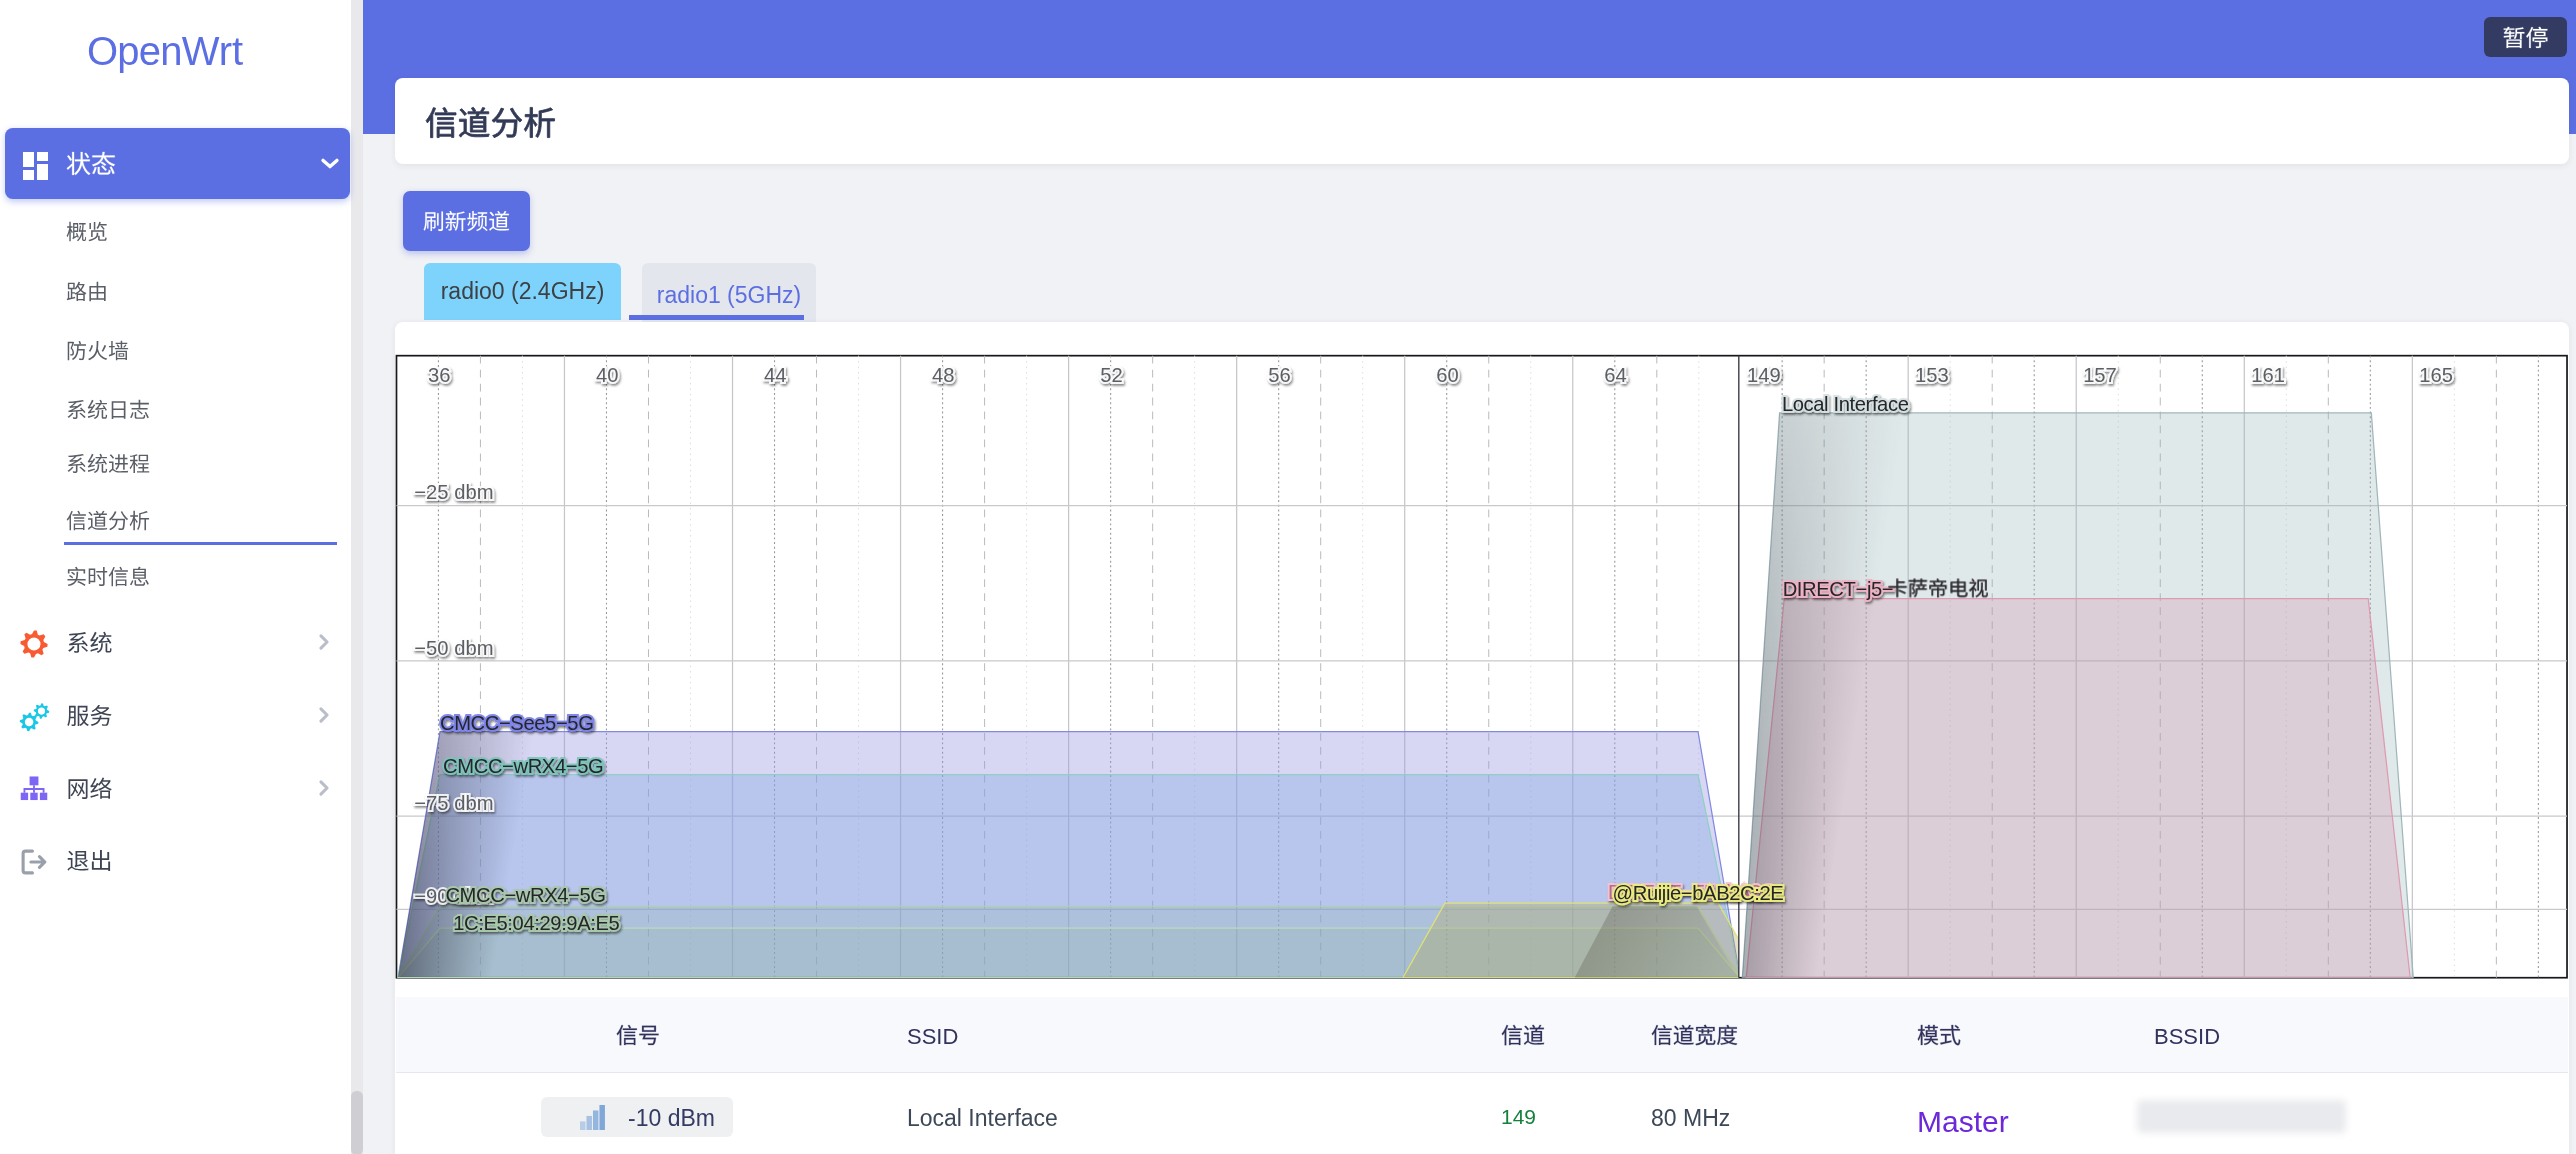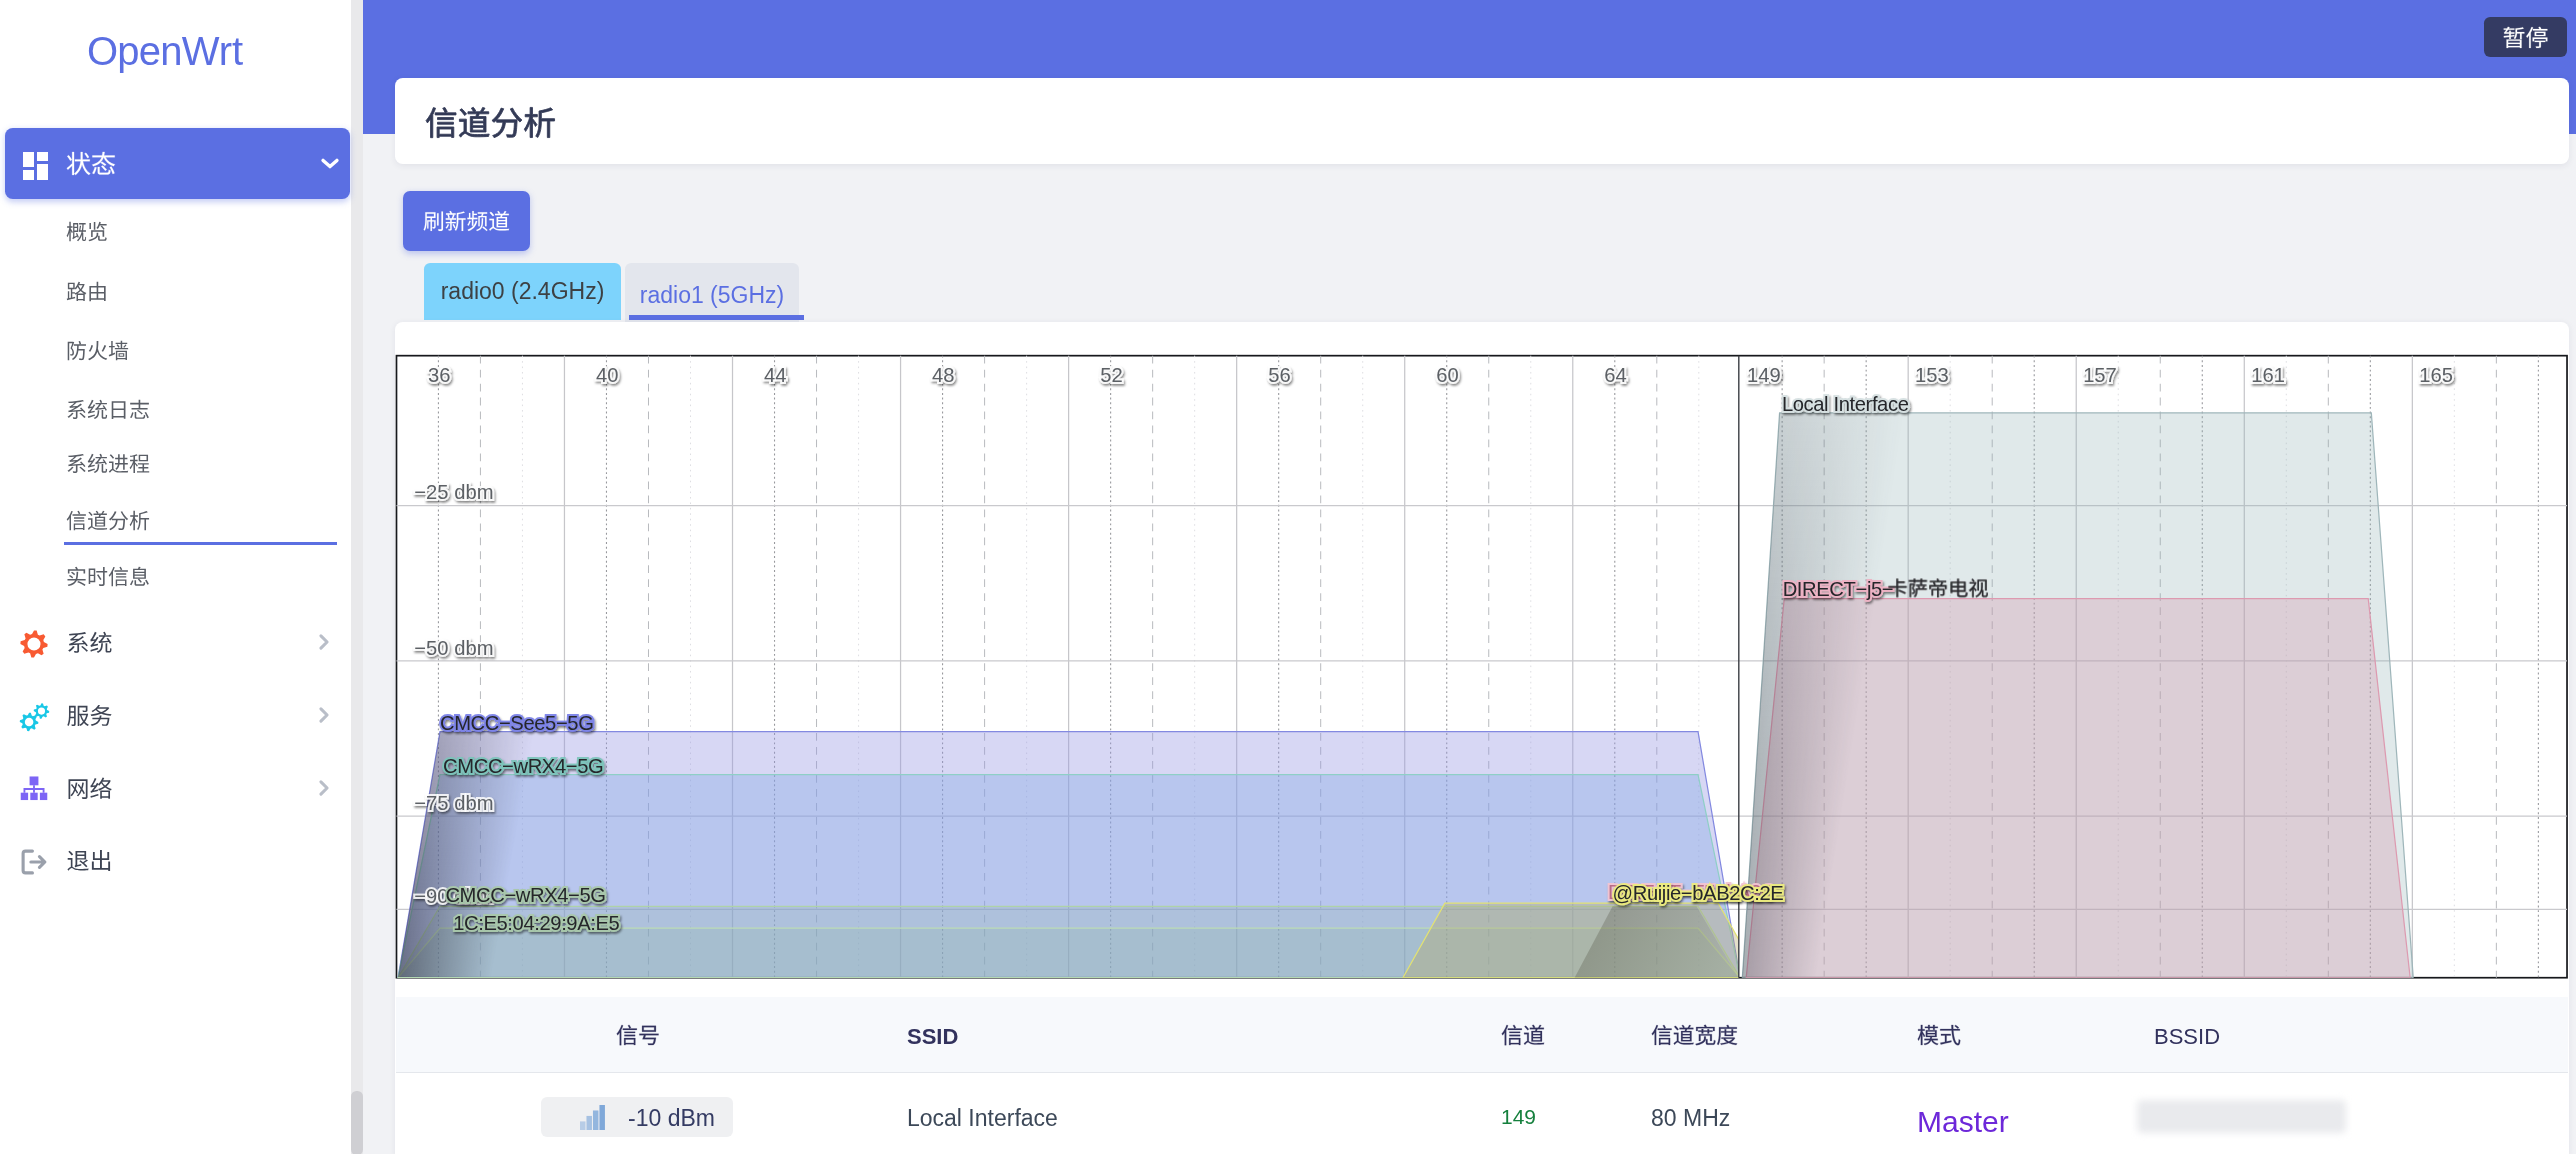--- a/index.html
+++ b/index.html
@@ -167,21 +167,21 @@
     </svg></div>
 <div class="abs" style="left:403px;top:191px;width:127px;height:60px;background:#5b6fe2;border-radius:7px;box-shadow:0 2.3px 6.2px rgba(90,111,226,.35);display:flex;align-items:center;justify-content:center">
     <svg width="87" height="22" viewBox="0 -880 4000 1000" fill="#fff" stroke="#fff" stroke-width="6">
       <use href="#u5237" x="0"></use>
       <use href="#u65b0" x="1000"></use>
       <use href="#u9891" x="2000"></use>
       <use href="#u9053" x="3000"></use>
     </svg>
   </div>
 <div class="abs" style="left:424px;top:263px;width:197px;height:57px;background:#7dd3fc;border-radius:6.2px 6.2px 0 0;display:flex;align-items:center;justify-content:center;font-size:23px;color:#3d4144">radio0 (2.4GHz)</div>
-<div class="abs" style="left:625px;top:263px;width:174px;height:64px;background:#e3e6ed;border-radius:6.2px 6.2px 0 0;display:flex;align-items:center;justify-content:center;font-size:23px;color:#5b6fe2">radio1 (5GHz)</div>
+<div class="abs" style="left:642px;top:263px;width:174px;height:64px;background:#e3e6ed;border-radius:6.2px 6.2px 0 0;display:flex;align-items:center;justify-content:center;font-size:23px;color:#5b6fe2">radio1 (5GHz)</div>
 <div class="abs" style="left:629px;top:315px;width:175px;height:5.4px;background:#5b6fe2"></div>
 <div class="abs" style="left:395px;top:322px;width:2174px;height:833px;background:#fff;border-radius:7.8px 7.8px 0 0;box-shadow:0 1.6px 6.2px rgba(50,50,93,.08)"></div>
 <svg class="abs" style="left:0;top:0" width="2576" height="1154" viewBox="0 0 3316 1486">
     <defs>
       <clipPath id="clipL">
         <rect x="510" y="458" width="1728.5" height="801"></rect>
       </clipPath>
       <clipPath id="clipR">
         <rect x="2238.5" y="458" width="1066.5" height="801"></rect>
       </clipPath>
@@ -327,21 +327,21 @@
 <div class="abs" style="left:1651px;top:1024px"><svg width="87" height="22" viewBox="0 -880 4000 1000" fill="#32325d" stroke="#32325d" stroke-width="10">
       <use href="#u4fe1" x="0"></use>
       <use href="#u9053" x="1000"></use>
       <use href="#u5bbd" x="2000"></use>
       <use href="#u5ea6" x="3000"></use>
     </svg></div>
 <div class="abs" style="left:1917px;top:1024px"><svg width="44" height="22" viewBox="0 -880 2000 1000" fill="#32325d" stroke="#32325d" stroke-width="10">
       <use href="#u6a21" x="0"></use>
       <use href="#u5f0f" x="1000"></use>
     </svg></div>
-<div class="abs" style="left:907px;top:1024px;font-size:22px;color:#32325d;font-weight:bold">SSID</div>
+<div class="abs" style="left:907px;top:1024px;font-size:22px;color:#32325d;font-weight:normal">SSID</div>
 <div class="abs" style="left:2154px;top:1024px;font-size:22px;color:#32325d;font-weight:normal">BSSID</div>
 <div class="abs" style="left:396px;top:1074px;width:2172px;height:81px;background:#fff"></div>
 <div class="abs" style="left:541px;top:1097px;width:192px;height:40px;background:#eff0f2;border-radius:6.2px"></div>
 <svg class="abs" style="left:580px;top:1105px" width="25" height="25" viewBox="0 0 32 32">
     <rect x="0" y="21" width="7" height="11" fill="#7fa8d9" opacity="0.5"></rect>
     <rect x="8.3" y="14" width="7" height="18" fill="#7fa8d9" opacity="0.66"></rect>
     <rect x="16.6" y="7" width="7" height="25" fill="#7fa8d9" opacity="0.82"></rect>
     <rect x="24.9" y="0" width="7" height="32" fill="#7fa8d9"></rect>
   </svg>
 <div class="abs" style="left:628px;top:1105px;font-size:23px;color:#343b63">-10 dBm</div>

